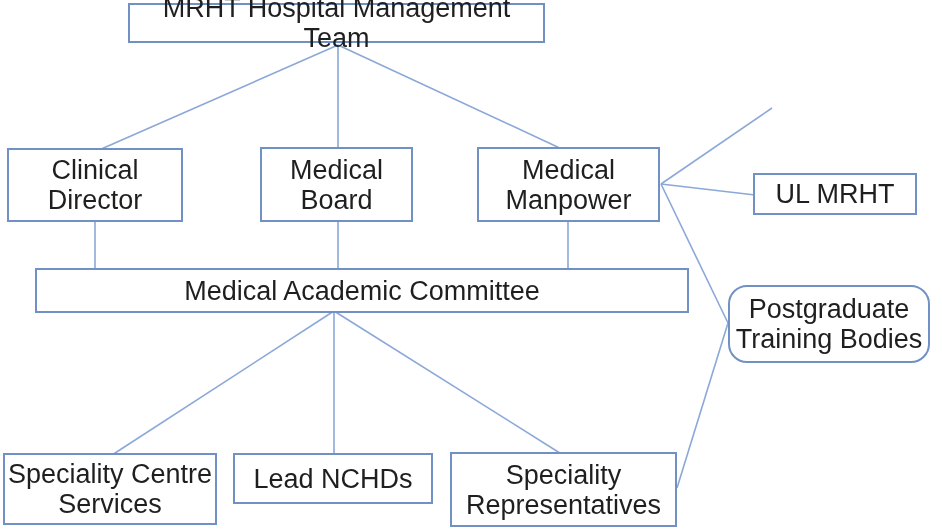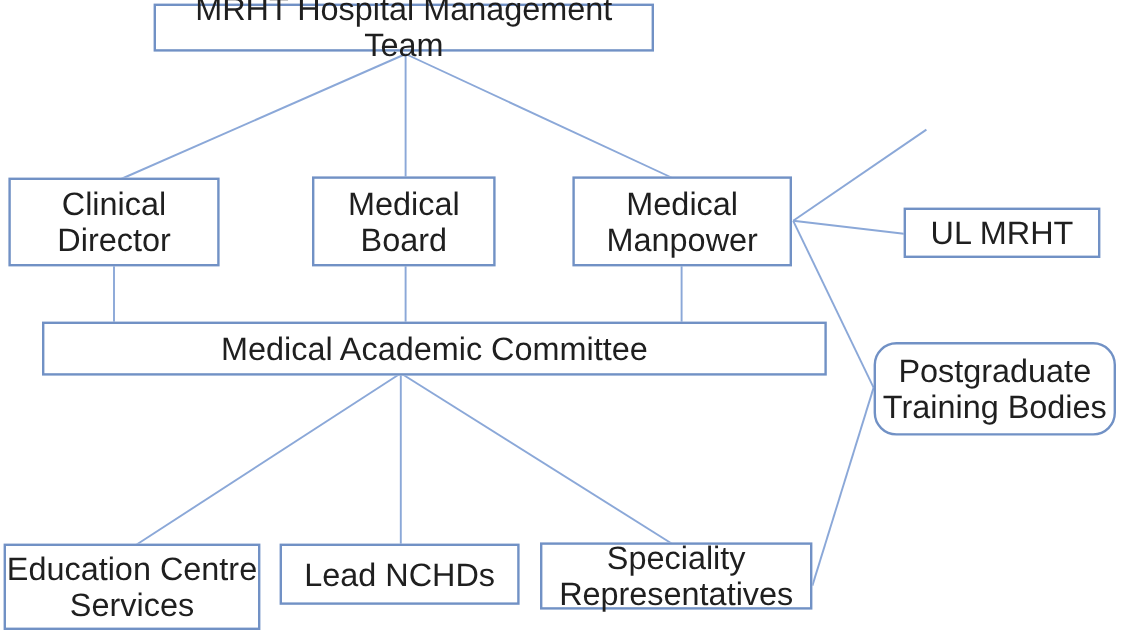--- a/index.html
+++ b/index.html
@@ -50,21 +50,21 @@
     white-space: pre-line;
   }
   
   .n-management  { left: 128px; top: 3px;   width: 417px; height: 40px; }
   .n-clinical    { left: 7px;   top: 148px; width: 176px; height: 74px; }
   .n-board       { left: 260px; top: 147px; width: 153px; height: 75px; }
   .n-manpower    { left: 477px; top: 147px; width: 183px; height: 75px; }
   .n-mac         { left: 6px;   top: 268px; width: 654px; height: 45px; margin-left: 29px; }
   .n-education   { left: 3px;   top: 453px; width: 214px; height: 72px; }
   .n-leadnchds   { left: 233px; top: 453px; width: 200px; height: 51px; }
-  .n-speciality  { left: 450px; top: 452px; width: 227px; height: 56px; }
+  .n-speciality  { left: 450px; top: 452px; width: 227px; height: 75px; }
   .n-imc         { left: 772px; top: 78px;  width: 118px; height: 44px; }
   .n-ulmelg      { left: 753px; top: 173px; width: 164px; height: 42px; }
   .n-postgrad    { left: 728px; top: 285px; width: 202px; height: 78px; border-radius: 19px; }
 </style>
 </head>
 <body>
 
 <div class="canvas">
 
   <svg class="connectors" width="942" height="529" viewBox="0 0 942 529">
@@ -105,21 +105,21 @@
   <div class="node n-manpower">
     <span class="label">Medical
 Manpower</span>
   </div>
 
   <div class="node n-mac">
     <span class="label">Medical Academic Committee</span>
   </div>
 
   <div class="node n-education">
-    <span class="label">Education Centre
+    <span class="label">Speciality Centre
 Services</span>
   </div>
 
   <div class="node n-leadnchds">
     <span class="label">Lead NCHDs</span>
   </div>
 
   <div class="node n-speciality">
     <span class="label">Speciality
 Representatives</span>

